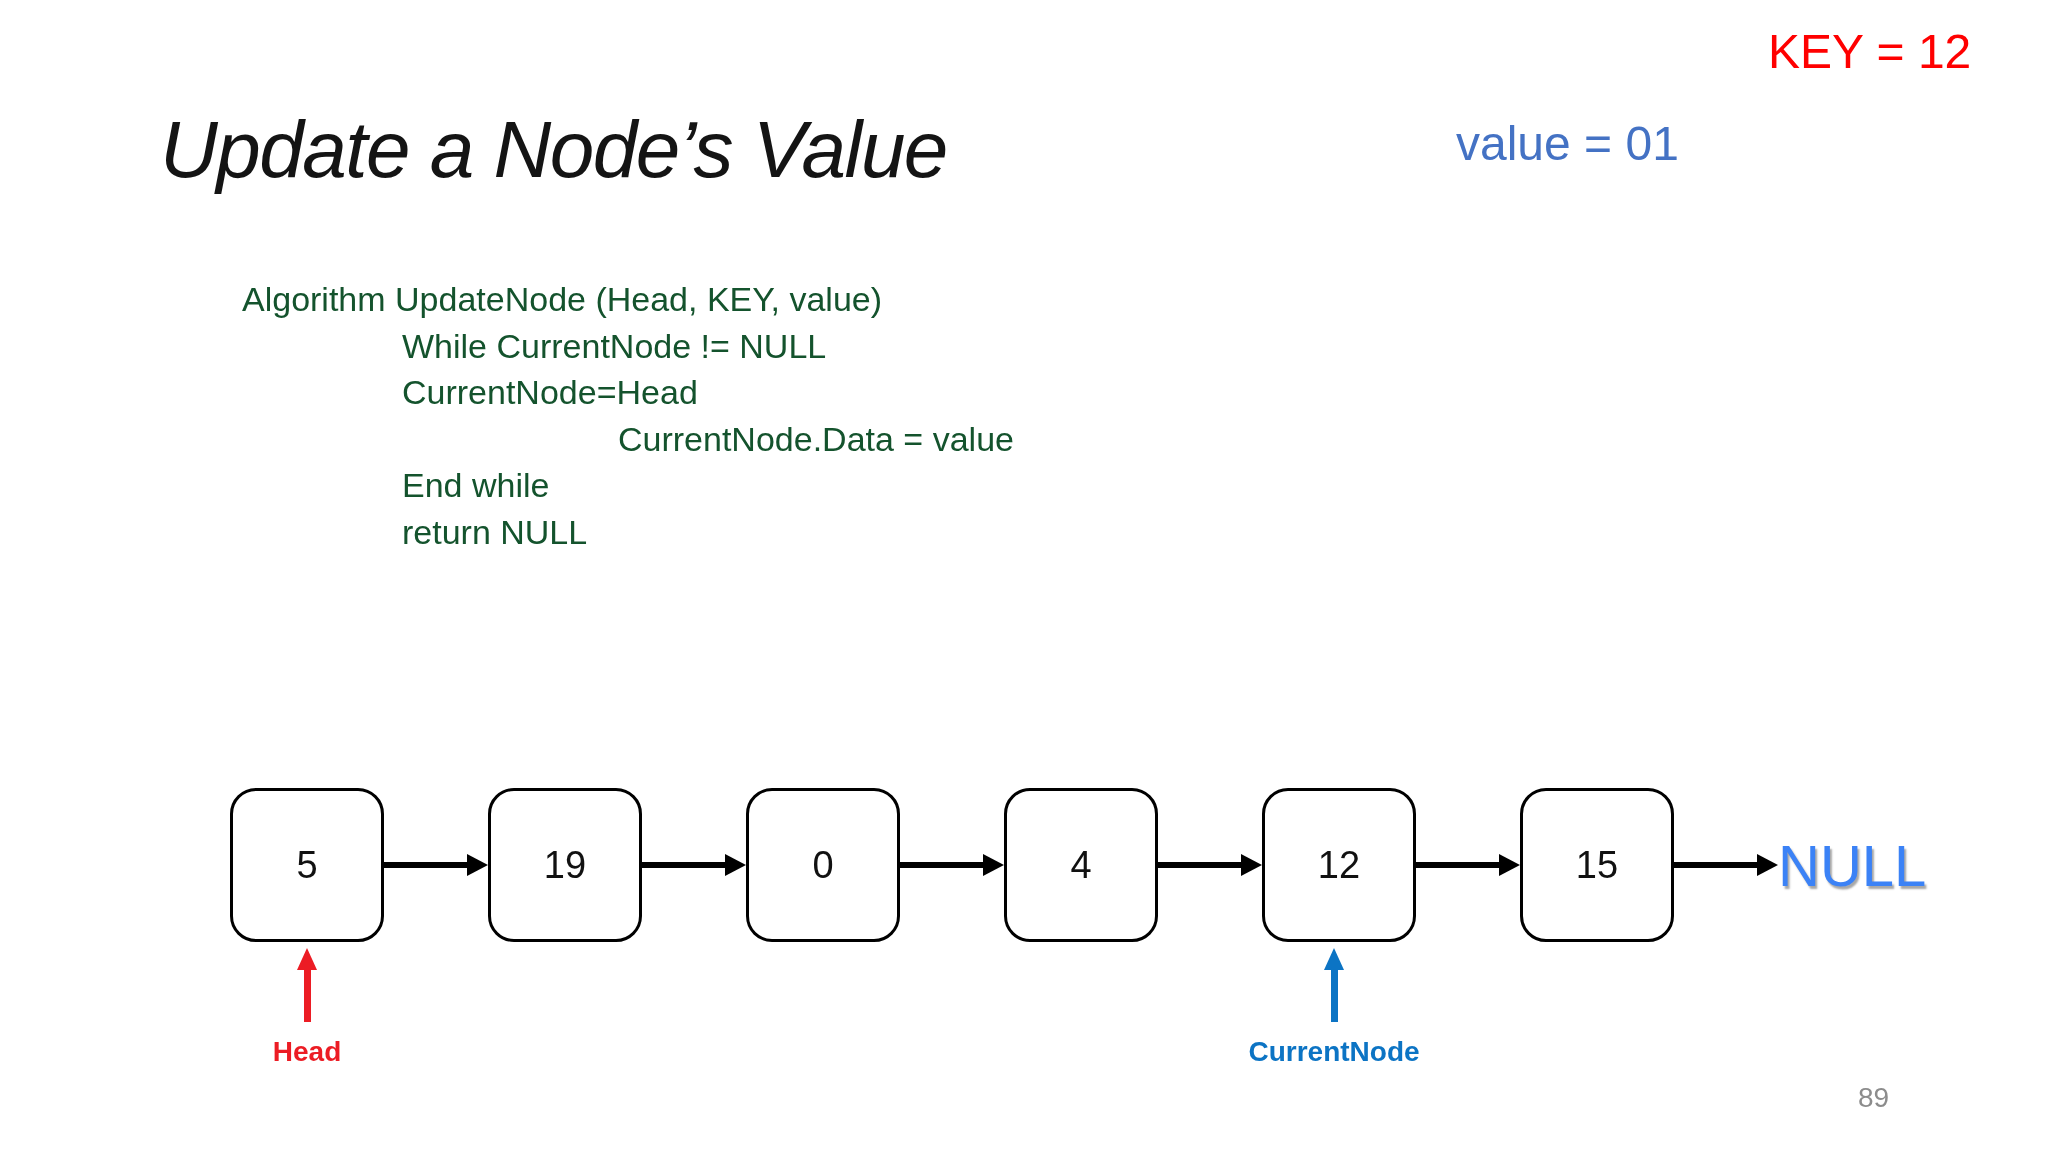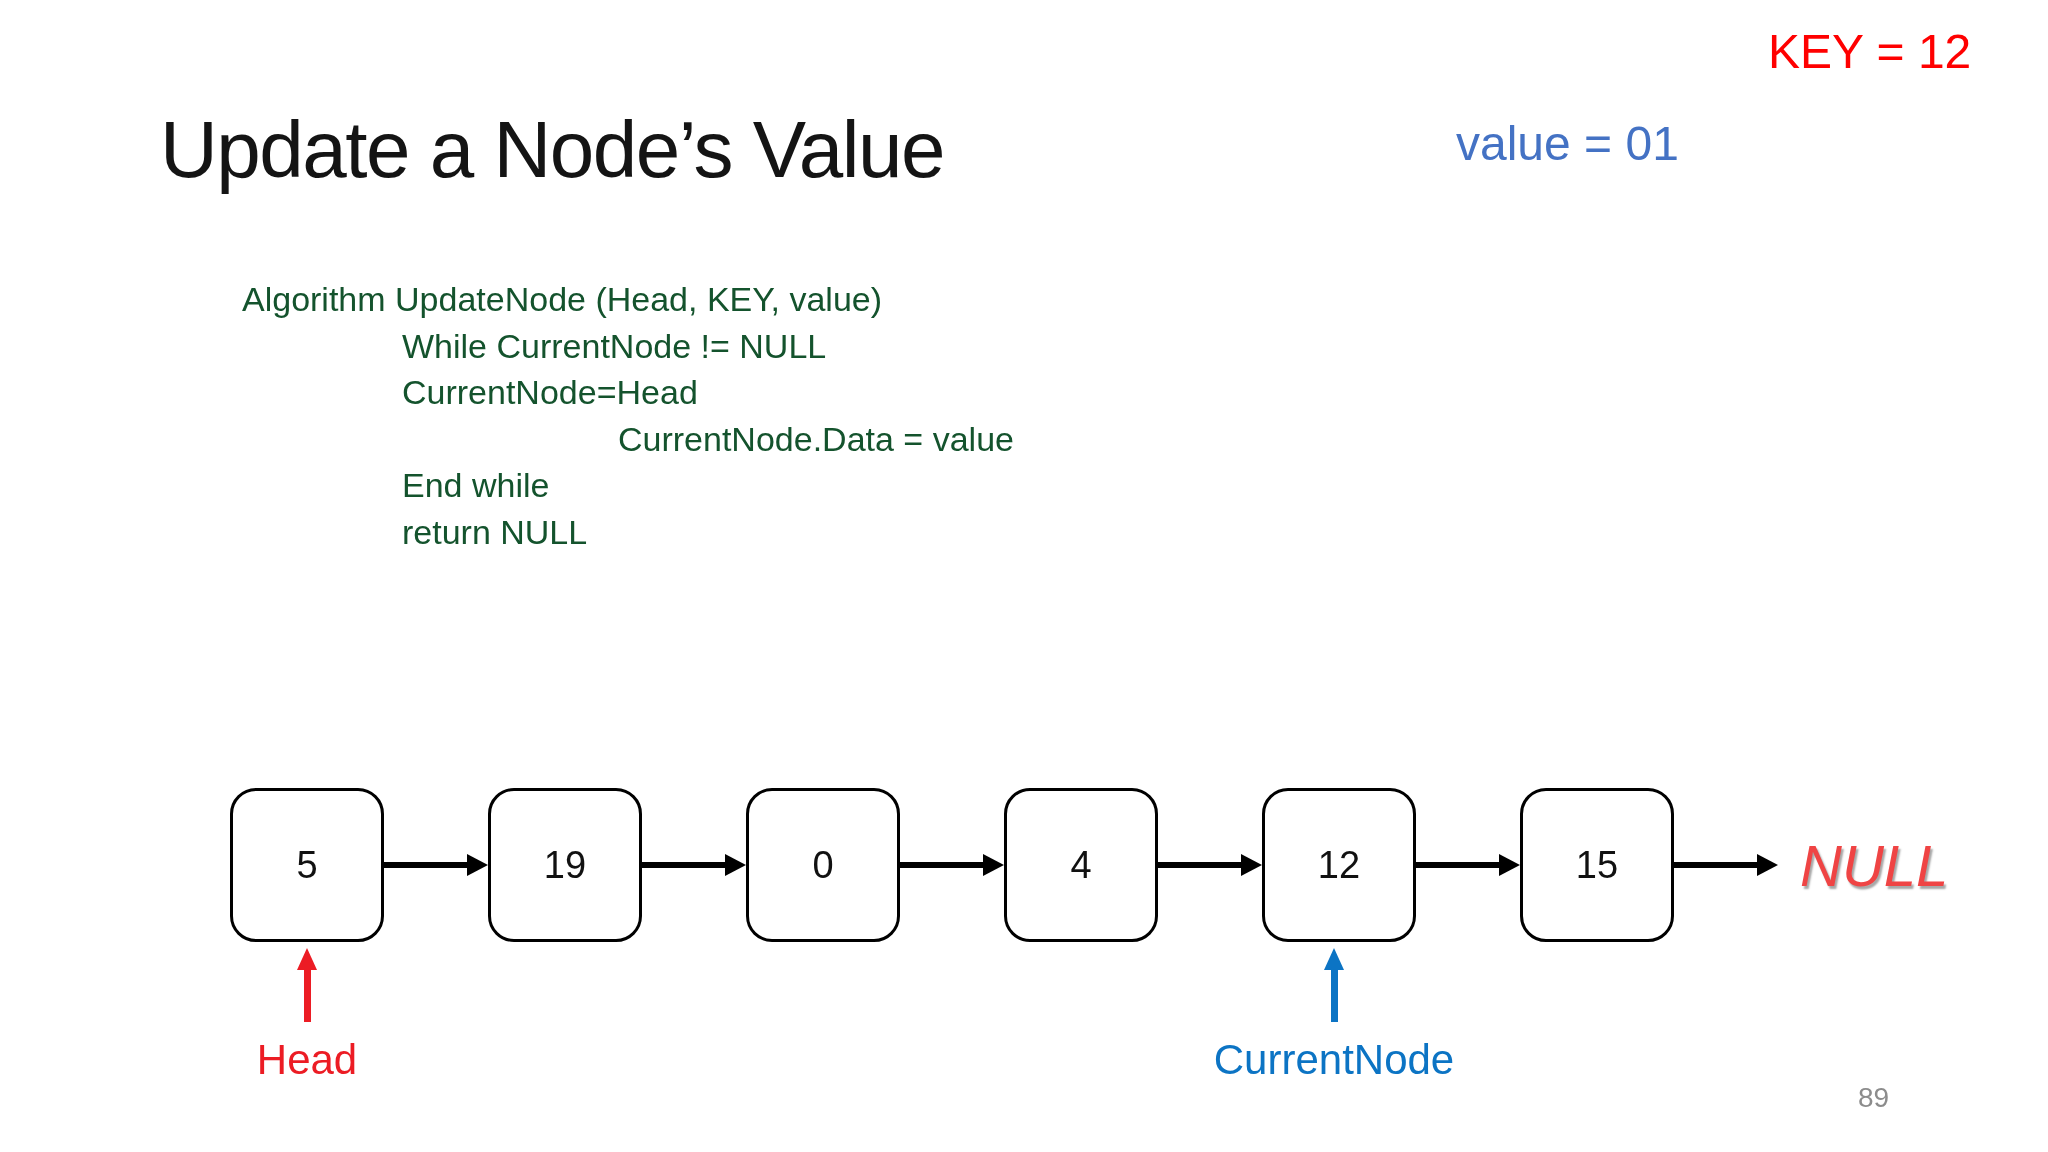--- a/index.html
+++ b/index.html
@@ -27,21 +27,21 @@
     white-space:nowrap;
   }
   .value-label{
     position:absolute;left:1456px;top:116px;
     font-size:48px;color:var(--value-blue);
     white-space:nowrap;
   }
   .page-title{
     position:absolute;left:160px;top:104px;
     font-size:80px;font-weight:300;letter-spacing:-1.5px;
-    color:#141414;white-space:nowrap;
+    color:#141414;white-space:nowrap;font-style:italic;
   }
 
   .code{
     position:absolute;left:242px;top:276px;
     font-size:34px;line-height:46.5px;color:#14532d;
   }
   .code-line{white-space:pre;}
   .ind-0{padding-left:0;}
   .ind-1{padding-left:160px;}
   .ind-2{padding-left:318px;}
@@ -59,42 +59,41 @@
   }
   .h-arrow{position:relative;width:104px;height:154px;flex:none;}
   .h-shaft{position:absolute;left:0;right:16px;top:74px;height:6px;background:#000;}
   .h-head{
     position:absolute;right:0;top:66px;width:0;height:0;
     border-left:21px solid #000;
     border-top:11px solid transparent;
     border-bottom:11px solid transparent;
   }
   .null-label{
-    font-size:58px;color:#ef4444;margin-left:22px;white-space:nowrap;
+    font-size:58px;color:#3b82f6;margin-left:0;white-space:nowrap;
     text-shadow:2px 3px 2px rgba(0,0,0,0.35);
-    font-style:italic;
   }
 
   .v-pointer{position:absolute;width:24px;height:74px;}
   .v-head{
     position:absolute;top:0;left:2px;width:0;height:0;
     border-bottom:22px solid;
     border-left:10px solid transparent !important;
     border-right:10px solid transparent !important;
   }
   .v-shaft{position:absolute;top:20px;bottom:0;left:8.5px;width:7px;}
   .red-pointer{left:295px;top:948px;}
   .red-pointer .v-head{border-bottom-color:var(--head-red);}
   .red-pointer .v-shaft{background:var(--head-red);}
   .blue-pointer{left:1322px;top:948px;}
   .blue-pointer .v-head{border-bottom-color:var(--cn-blue);}
   .blue-pointer .v-shaft{background:var(--cn-blue);}
 
   .pointer-label{
-    position:absolute;top:1036px;font-size:42px;font-weight:normal;
+    position:absolute;top:1036px;font-size:28px;font-weight:bold;
     text-align:center;white-space:nowrap;
   }
   .head-label{left:207px;width:200px;color:var(--head-red);}
   .cn-label{left:1154px;width:360px;color:var(--cn-blue);}
 
   .page-number{
     position:absolute;left:1858px;top:1082px;
     font-size:28px;color:var(--page-gray);
   }
 </style>

